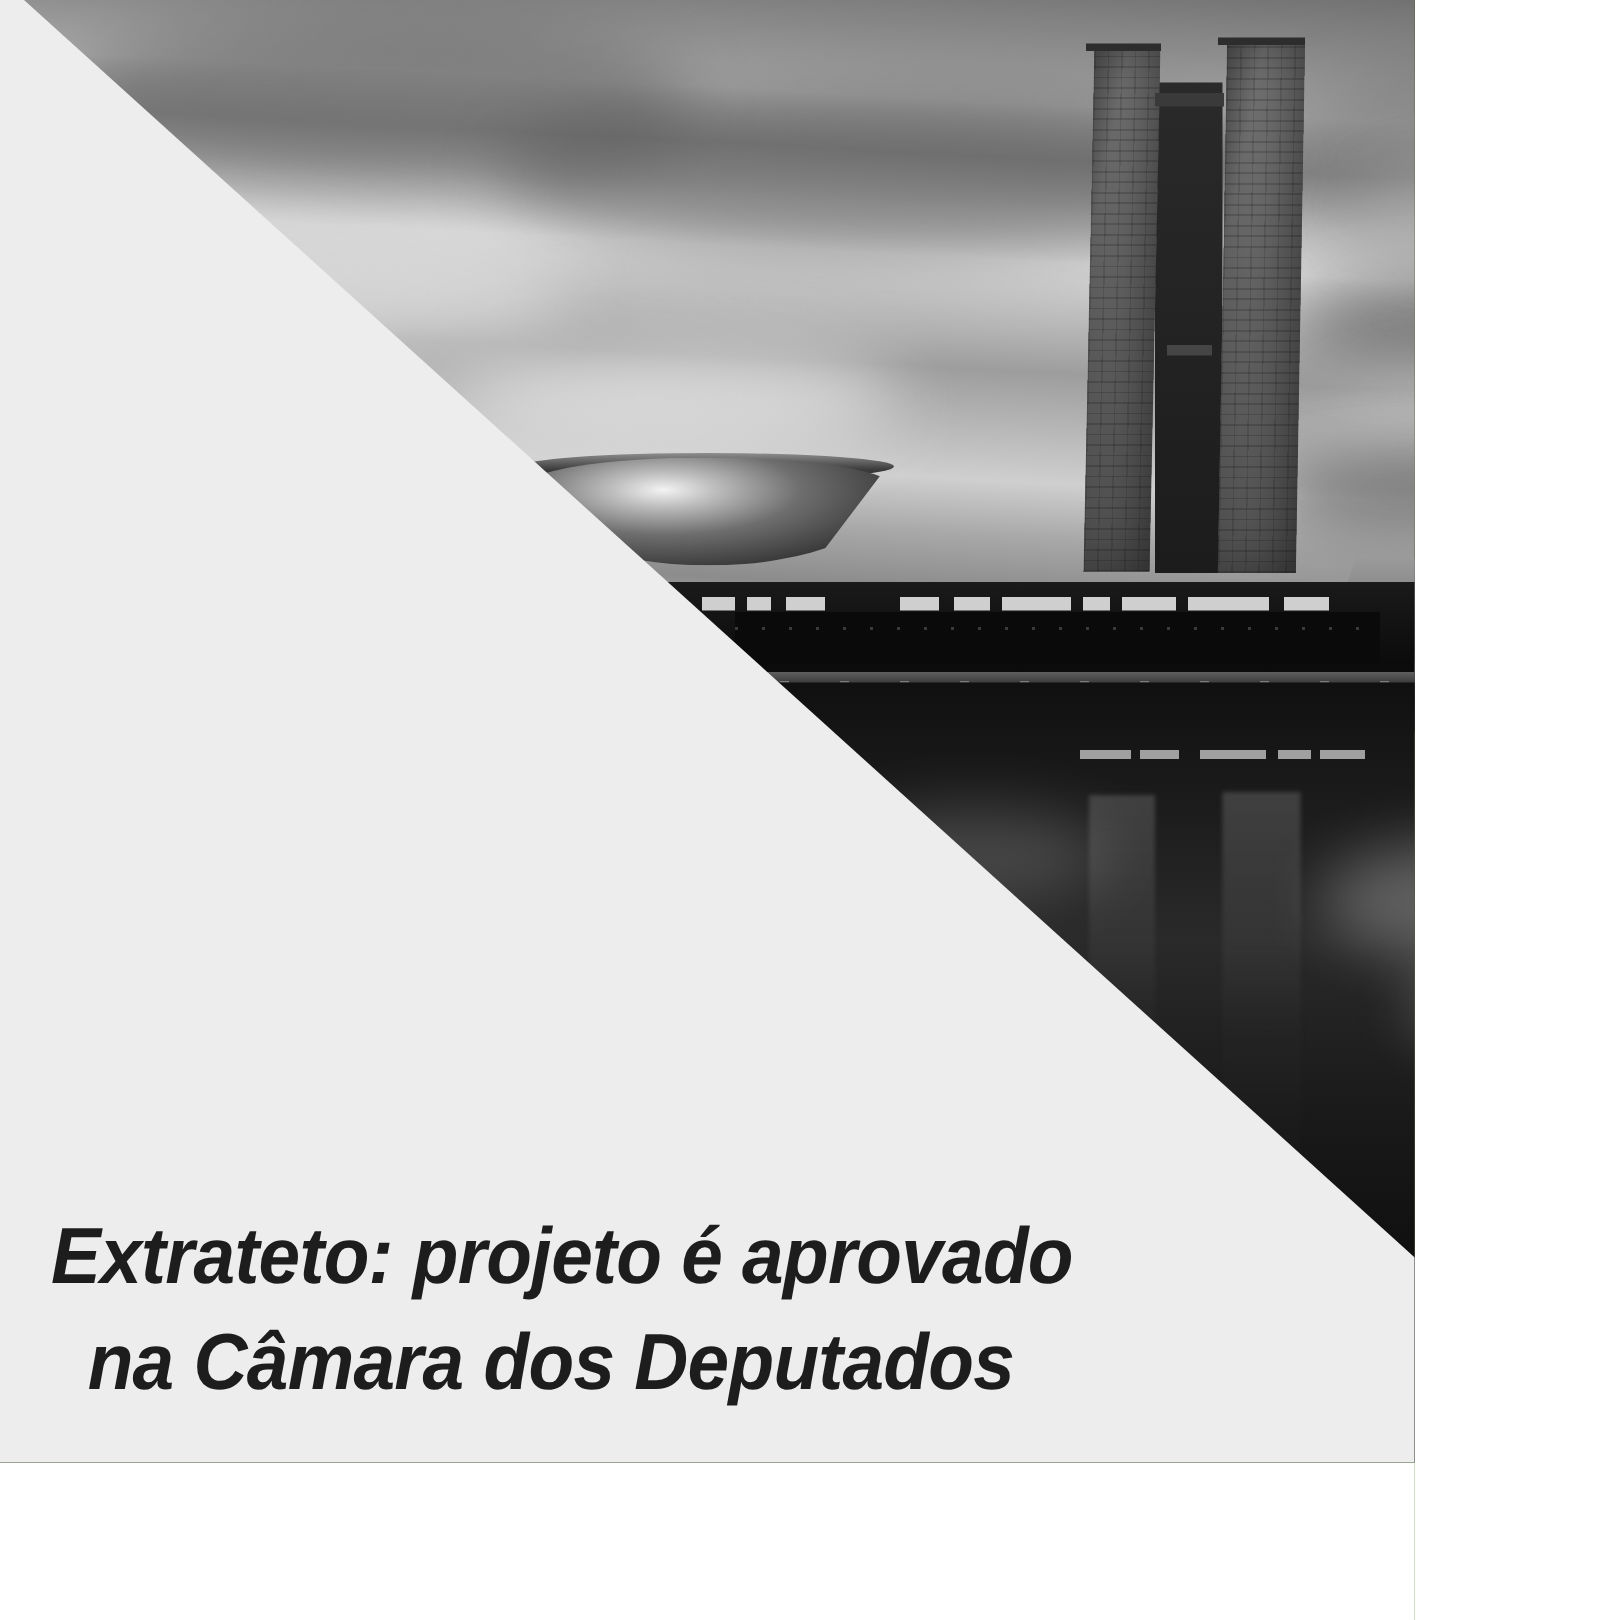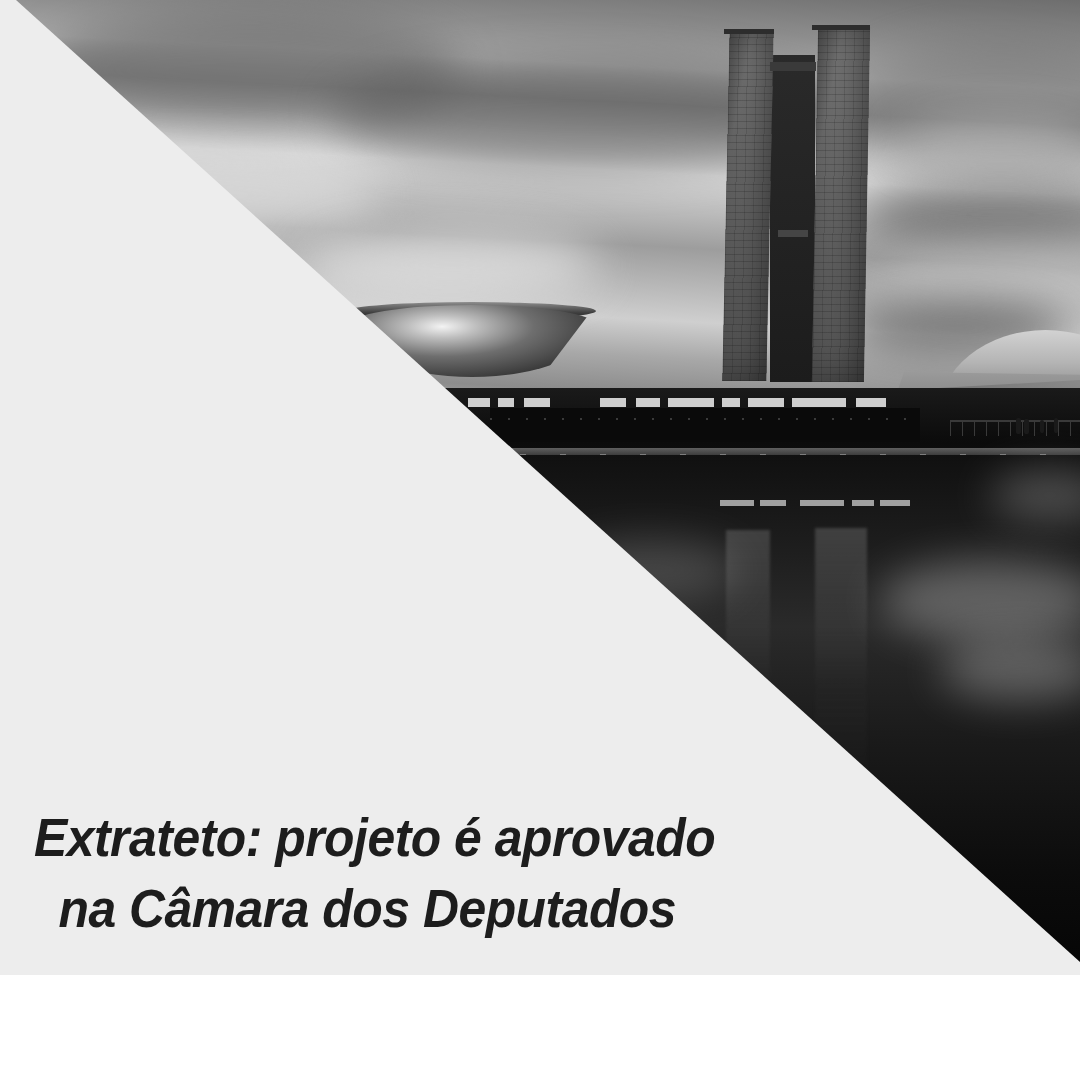--- a/index.html
+++ b/index.html
@@ -5,21 +5,21 @@
   * { margin:0; padding:0; box-sizing:border-box; }
   html, body {
     width:1080px; height:1080px;
     background:#ffffff;
     font-family:"Liberation Sans", sans-serif;
     overflow:hidden;
   }
 
   .card {
     position:relative;
-    width:1080px; height:1080px;
+    width:943px; height:1080px;
     background:#4d7c0f;
     overflow:hidden;
   }
 
   
   .photo-band {
     position:absolute; left:0; top:0;
     width:1080px; height:975px;
     overflow:hidden;
     background:#050505;

